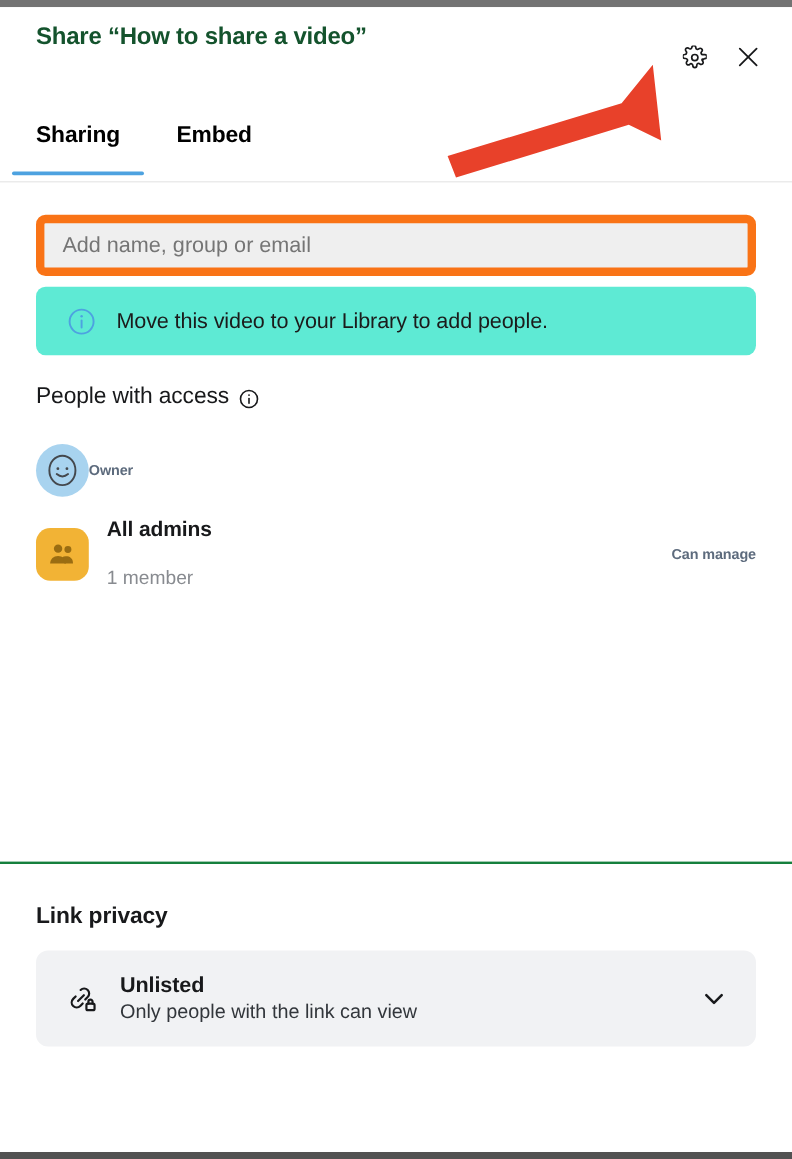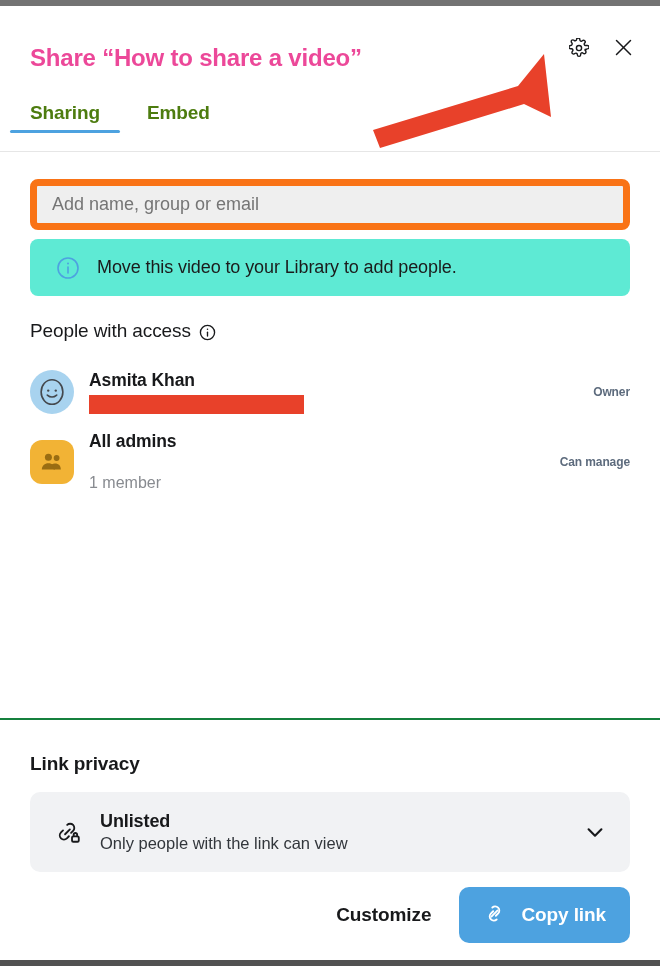--- a/index.html
+++ b/index.html
@@ -43,24 +43,24 @@
 
   
   .dlg-header {
     position: relative;
     height: 68px;
     flex: 0 0 auto;
   }
   .dlg-title {
     position: absolute;
     left: 30px;
-    top: 38px;
-    font-size: 24px;
-    font-weight: bold;
-    color: #ec4899;
+    top: 14px;
+    font-size: 20px;
+    font-weight: bold;
+    color: #14532d;
     letter-spacing: -0.2px;
     white-space: nowrap;
   }
   .hdr-actions {
     position: absolute;
     right: 24px;
     top: 30px;
     display: flex;
     align-items: center;
     gap: 18px;
@@ -82,23 +82,23 @@
     position: relative;
     height: 77px;
     flex: 0 0 auto;
     border-bottom: 1px solid #e6e6e6;
   }
   .tab {
     position: absolute;
     top: 28px;
     font-size: 19px;
     font-weight: bold;
-    color: #4d7c0f;
-    cursor: pointer;
-    padding-bottom: 8px;
+    color: #000000;
+    cursor: pointer;
+    padding-bottom: 21px;
     letter-spacing: -0.1px;
   }
   .tab.tab-sharing { left: 30px; }
   .tab.tab-embed   { left: 147px; font-weight: bold; }
   .tab.active::after {
     content: "";
     position: absolute;
     left: -20px;
     right: -20px;
     bottom: -1px;
@@ -424,24 +424,20 @@
 
       <div class="person-row">
         <span class="avatar avatar-person">
           <svg width="34" height="34" viewBox="0 0 36 36">
             <ellipse cx="18" cy="18" rx="11.5" ry="13" fill="none" stroke="#44484d" stroke-width="1.7"></ellipse>
             <circle cx="14" cy="16.5" r="1.25" fill="#44484d"></circle>
             <circle cx="22" cy="16.5" r="1.25" fill="#44484d"></circle>
             <path d="M13 21.2 Q18 25.4 23 21.2" fill="none" stroke="#44484d" stroke-width="1.7" stroke-linecap="round"></path>
           </svg>
         </span>
-        <div class="person-info">
-          <div class="person-name">Asmita Khan</div>
-          <div class="person-redacted"></div>
-        </div>
         <div class="person-role">Owner</div>
       </div>
 
       <div class="person-row">
         <span class="avatar avatar-group">
           <svg width="26" height="26" viewBox="0 0 26 26" fill="#9a6d12">
             <circle cx="9.4" cy="8.2" r="3.5"></circle>
             <circle cx="17.6" cy="9" r="2.9"></circle>
             <path d="M2.8 20.6c0-3.8 2.9-6.3 6.6-6.3s6.6 2.5 6.6 6.3z"></path>
             <path d="M14.6 20.6c0-2.2-.7-4-1.9-5.2 1.3-.9 3-1.1 4.6-.8 2.6.5 4.5 2.6 4.5 5.3v.7z"></path>
@@ -474,33 +470,20 @@
         <div class="privacy-label">Unlisted</div>
         <div class="privacy-desc">Only people with the link can view</div>
       </div>
       <span class="privacy-chevron">
         <svg width="22" height="22" viewBox="0 0 24 24" fill="none" stroke="#18191b" stroke-width="2.3" stroke-linecap="round" stroke-linejoin="round">
           <polyline points="5,9 12,16 19,9"></polyline>
         </svg>
       </span>
     </div>
 
-    <div class="footer-actions">
-      <button class="btn-text">Customize</button>
-      <button class="btn-primary">
-        <span>
-          <svg width="27" height="27" viewBox="0 0 30 30" fill="none" stroke="#ffffff" stroke-width="2.1" stroke-linecap="round" stroke-linejoin="round">
-            <path d="M12.6 8.4a4.6 4.6 0 0 1 6.5 6.5l-2.6 2.6"></path>
-            <path d="M17.4 21.6a4.6 4.6 0 0 1-6.5-6.5l2.6-2.6"></path>
-            <line x1="11.6" y1="18.4" x2="18.4" y2="11.6"></line>
-          </svg>
-        </span>
-        <span class="bp-label">Copy link</span>
-      </button>
-    </div>
   </div>
 
 </div>
 
 <svg class="annot-arrow" viewBox="0 0 200 100">
   <polygon points="178,2 185,65 158,52 14,96 7,78 152,34" fill="#e8412a"></polygon>
 </svg>
 
 <div class="chrome-bar-bottom"></div>
 

